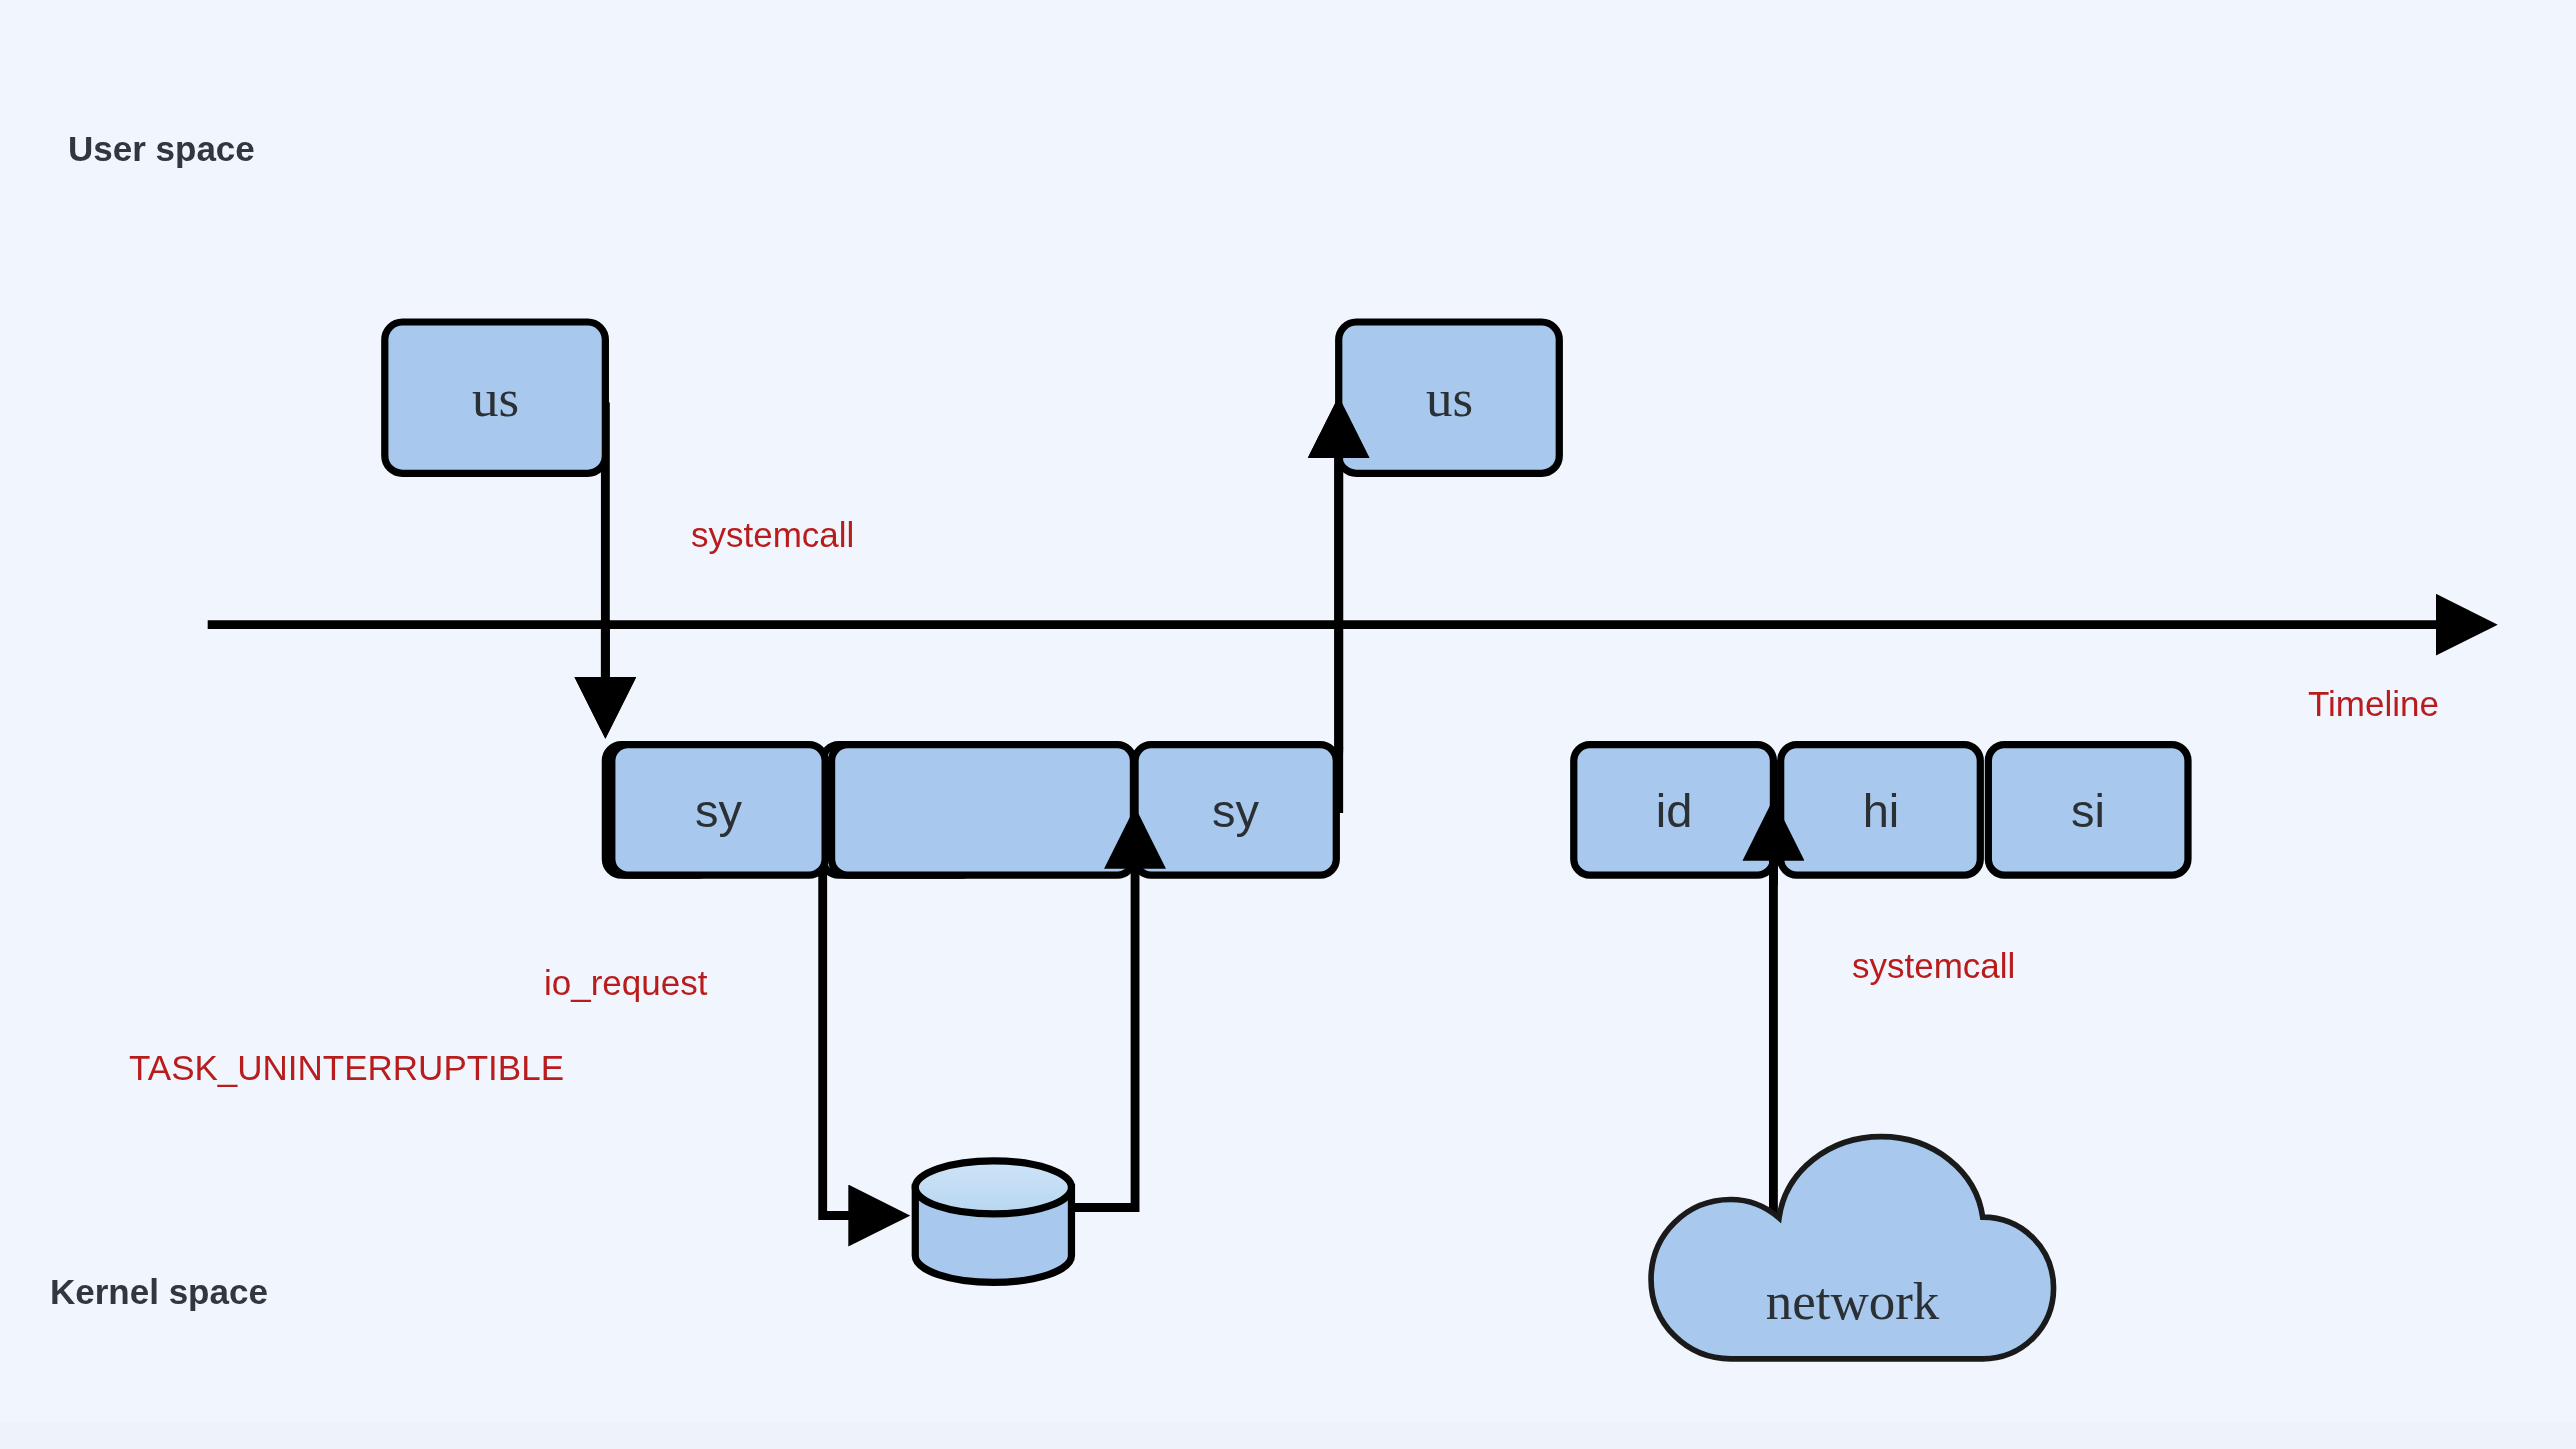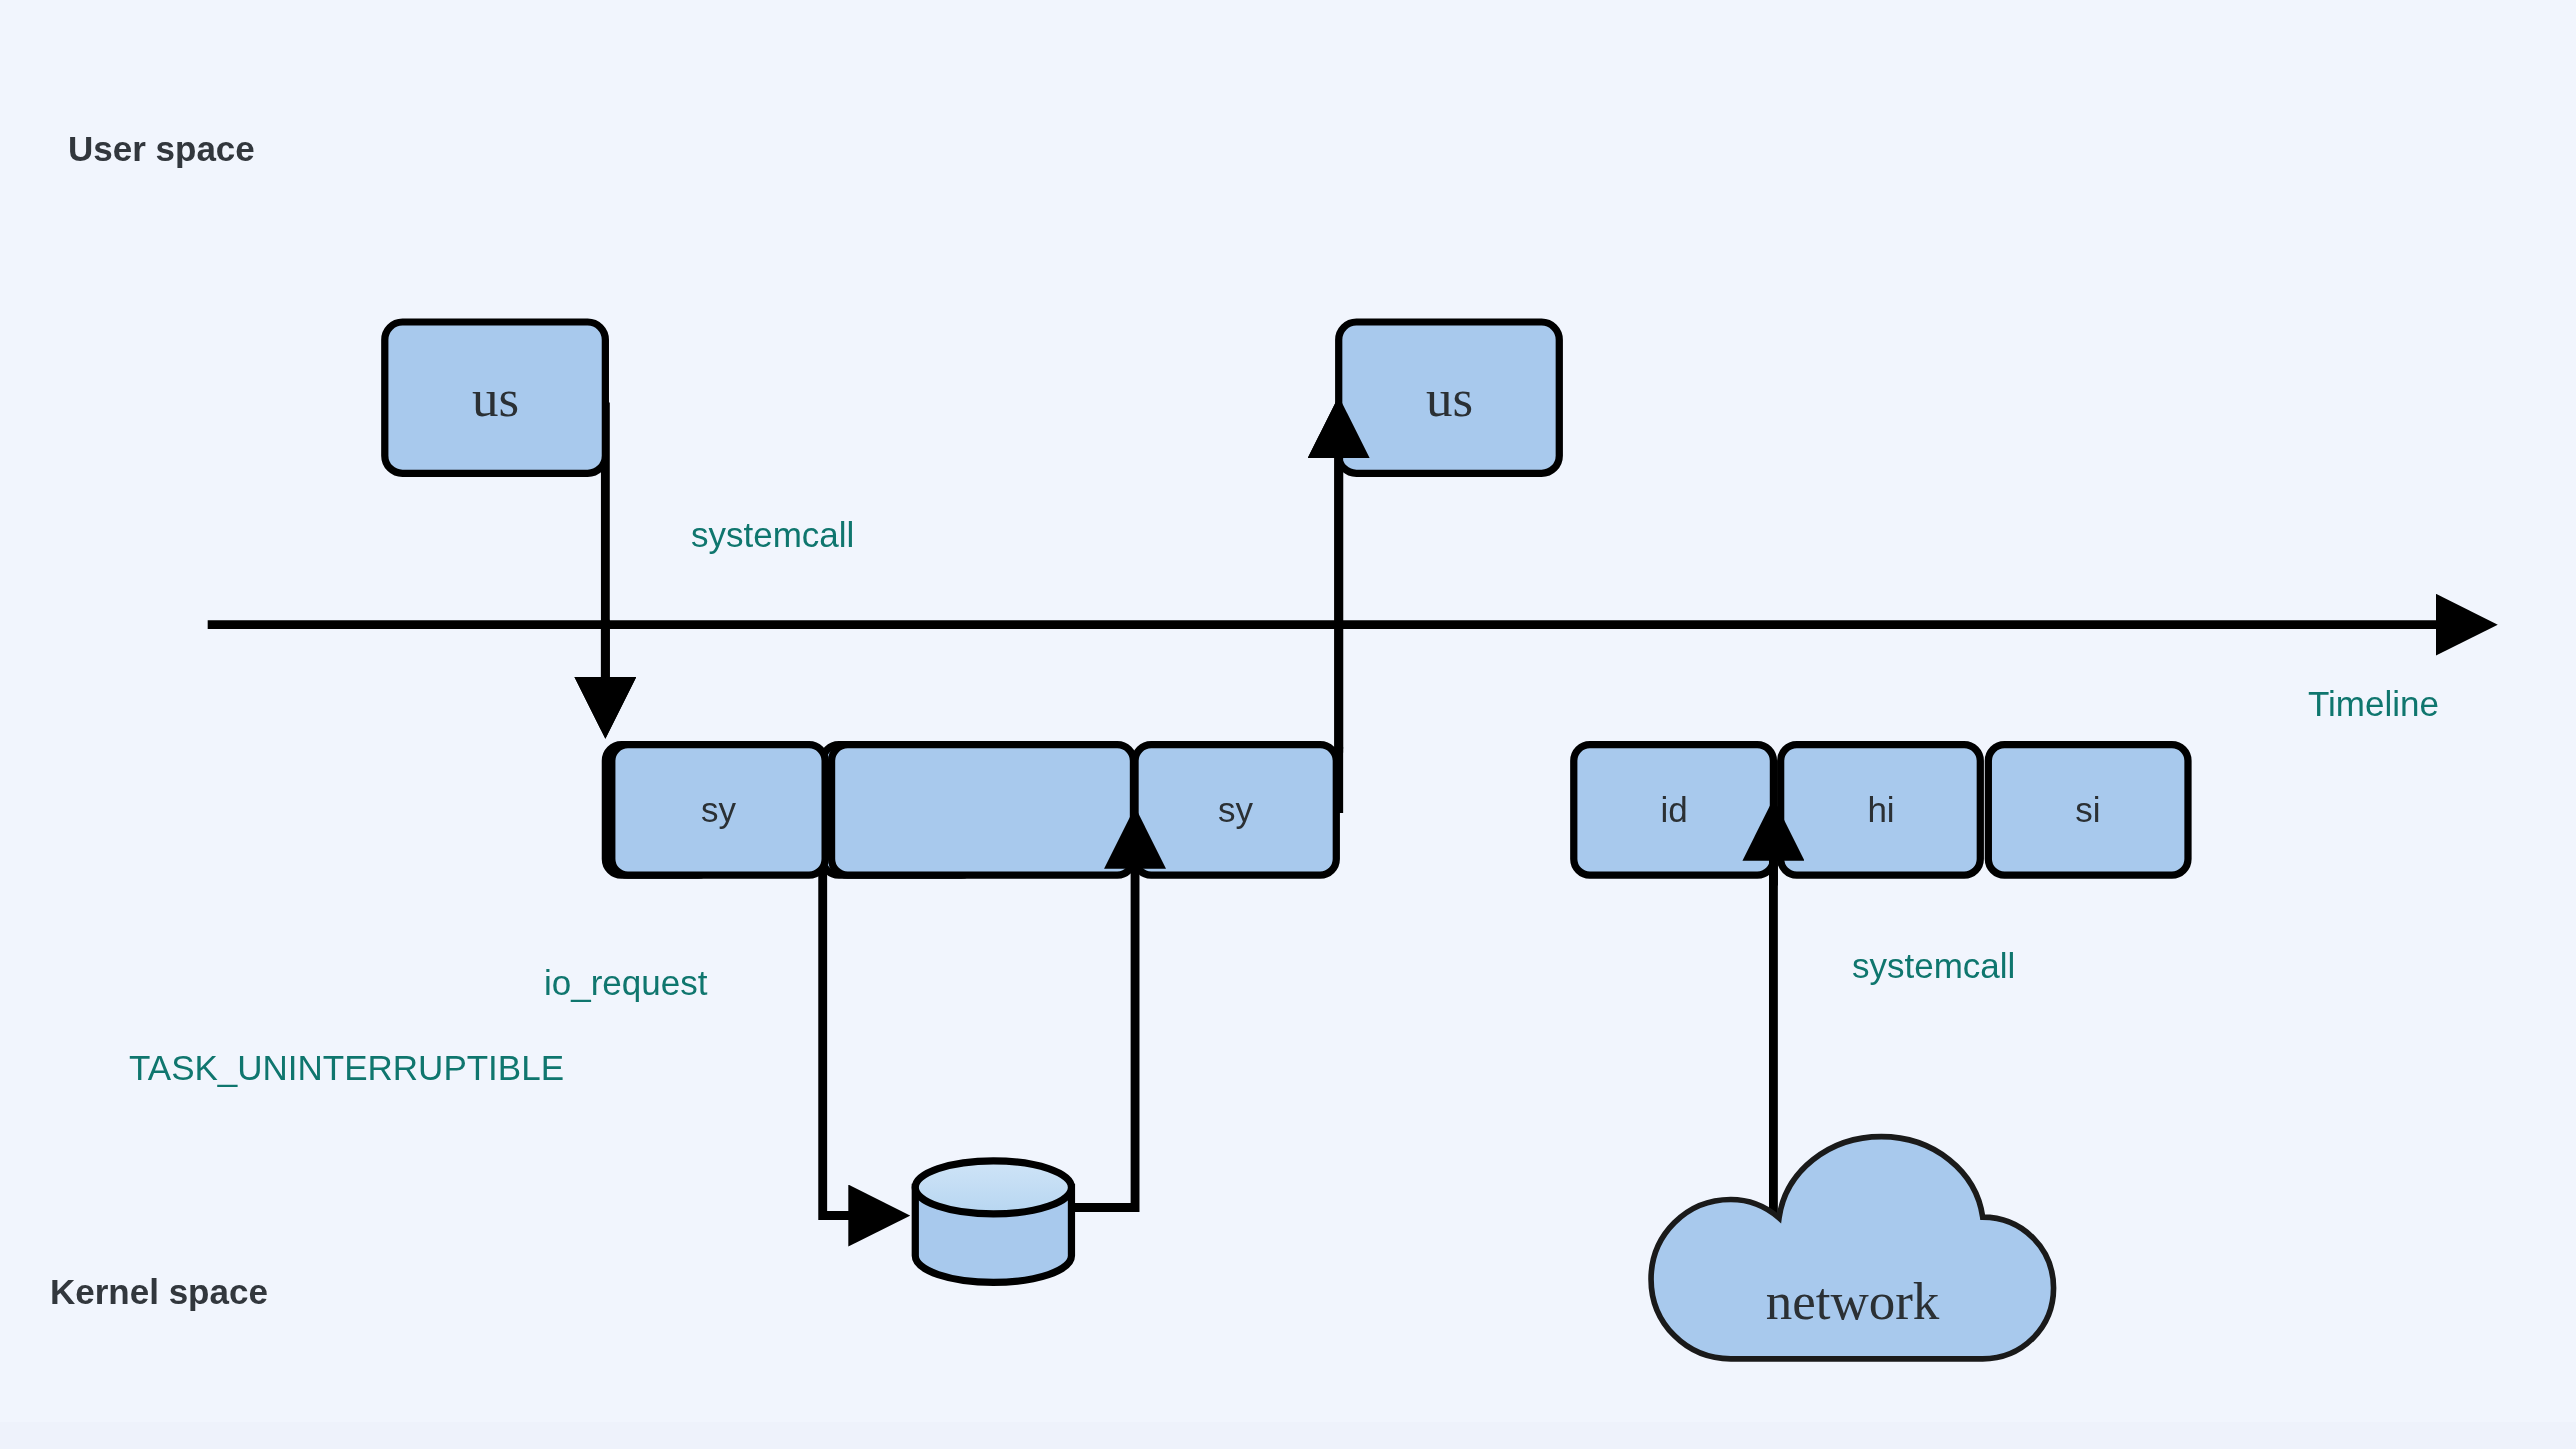--- a/index.html
+++ b/index.html
@@ -28,27 +28,27 @@
     font-weight: bold;
     font-size: 35px;
     color: #32373d;
     white-space: nowrap;
   }
   .edge-label {
     position: absolute;
     font-family: "Liberation Sans", sans-serif;
     font-weight: normal;
     font-size: 35px;
-    color: #0f766e;
+    color: #b91c1c;
     white-space: nowrap;
   }
   .node-text {
     position: absolute;
     font-family: "Liberation Sans", sans-serif;
-    font-size: 35px;
+    font-size: 47px;
     color: #2b3034;
     white-space: nowrap;
     display: flex;
     align-items: center;
     justify-content: center;
     pointer-events: none;
   }
   .node-text.big {
     font-size: 53px;
     font-family: Liberation Serif, serif;

